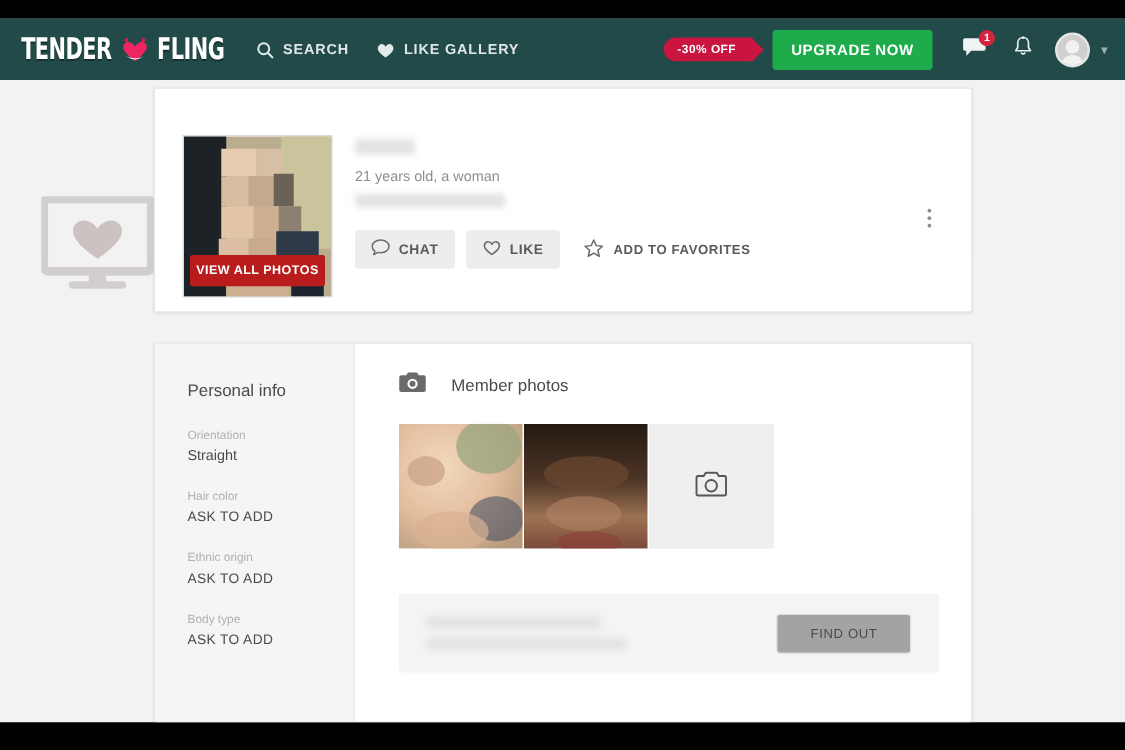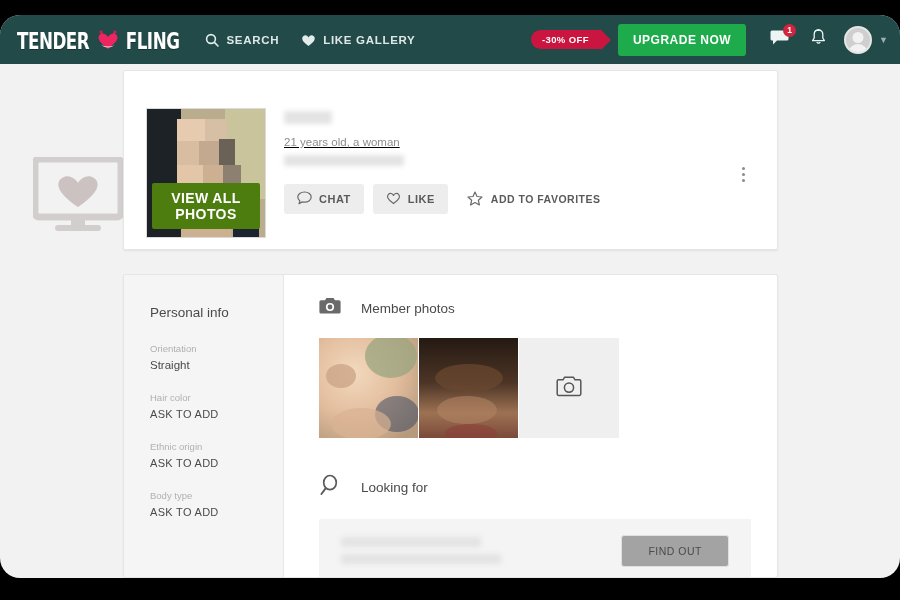--- a/index.html
+++ b/index.html
@@ -12,21 +12,21 @@
 
   .viewport { position: relative; width: 900px; height: 600px; background: #000; }
 
   
   .bar-top    { position:absolute; left:0; top:0;   width:900px; height:15px; background:#000; }
   .bar-bottom { position:absolute; left:0; top:578px; width:900px; height:22px; background:#000; }
 
   
   .page {
     position:absolute; left:0; top:15px; width:900px; height:563px;
-    background:#f2f2f2; overflow:hidden;border-radius:20px;
+    background:#f2f2f2; overflow:hidden;
   }
 
   
   .header {
     position:relative; height:49px; background:#214a49;
     display:flex; align-items:center; padding:0 12px;
   }
   .logo { display:flex; align-items:center; height:49px; margin-right:22px; cursor:pointer; }
   .logo-txt {
     font-family:"DejaVu Sans", sans-serif;
@@ -99,25 +99,25 @@
   #detail-card  { left:123px; top:259px; width:655px; height:304px; z-index:3; overflow:hidden; }
 
   
   .pc-photo {
     position:absolute; left:22px; top:37px; width:120px; height:130px;
     border:1px solid #dadada; overflow:hidden;
   }
   .pc-photo .img { position:absolute; inset:0; }
   .view-all-btn {
     position:absolute; left:5px; right:5px; bottom:8px;
-    background:#4d7c0f; color:#fff; border:0; padding:7px 0;
-    font-size:14px; font-weight:bold; letter-spacing:.4px;
+    background:#b91c1c; color:#fff; border:0; padding:7px 0;
+    font-size:10px; font-weight:bold; letter-spacing:.4px;
     border-radius:2px; cursor:pointer; text-align:center;
   }
-  .pc-info { position:absolute; left:160px; top:40px; right:70px;text-decoration:underline; }
+  .pc-info { position:absolute; left:160px; top:40px; right:70px; }
   .redact { background:#e3e3e3; border-radius:2px; filter:blur(2.6px); }
   .pc-name { width:48px; height:13px; margin-bottom:12px; }
   .pc-age { font-size:11.5px; color:#8d8d8d; margin-bottom:7px; }
   .pc-loc { width:120px; height:11px; }
 
   .pc-actions { position:absolute; left:160px; top:113px; display:flex; align-items:center; gap:9px; }
   .act-btn {
     display:flex; align-items:center; gap:7px;
     background:#ededed; border:0; border-radius:3px;
     padding:7px 13px; cursor:pointer;
@@ -388,29 +388,20 @@
             <span>
               <svg width="26" height="21" viewBox="0 0 26 21">
                 <path d="M8.6 1.2 H17.4 L19 3.8 H23.4 A1.4 1.4 0 0 1 24.8 5.2 V18 A1.4 1.4 0 0 1 23.4 19.4 H2.6 A1.4 1.4 0 0 1 1.2 18 V5.2 A1.4 1.4 0 0 1 2.6 3.8 H7 Z" fill="none" stroke="#555" stroke-width="1.5" stroke-linejoin="round"></path>
                 <circle cx="13" cy="11.6" r="4.6" fill="none" stroke="#555" stroke-width="1.5"></circle>
               </svg>
             </span>
           </div>
         </div>
 
         <div class="lf-section">
-          <div class="sec-head">
-            <span>
-              <svg width="22" height="22" viewBox="0 0 22 22">
-                <ellipse cx="11" cy="8.6" rx="6.3" ry="7.1" fill="none" stroke="#5a5a5a" stroke-width="1.7"></ellipse>
-                <line x1="6.6" y1="14.4" x2="2.4" y2="20" stroke="#5a5a5a" stroke-width="1.9" stroke-linecap="round"></line>
-              </svg>
-            </span>
-            <span class="sec-title">Looking for</span>
-          </div>
 
           <div class="lf-box">
             <div class="lf-txt">
               <div class="redact lf-line1"></div>
               <div class="redact lf-line2"></div>
             </div>
             <button class="find-out">FIND OUT</button>
           </div>
         </div>
 

